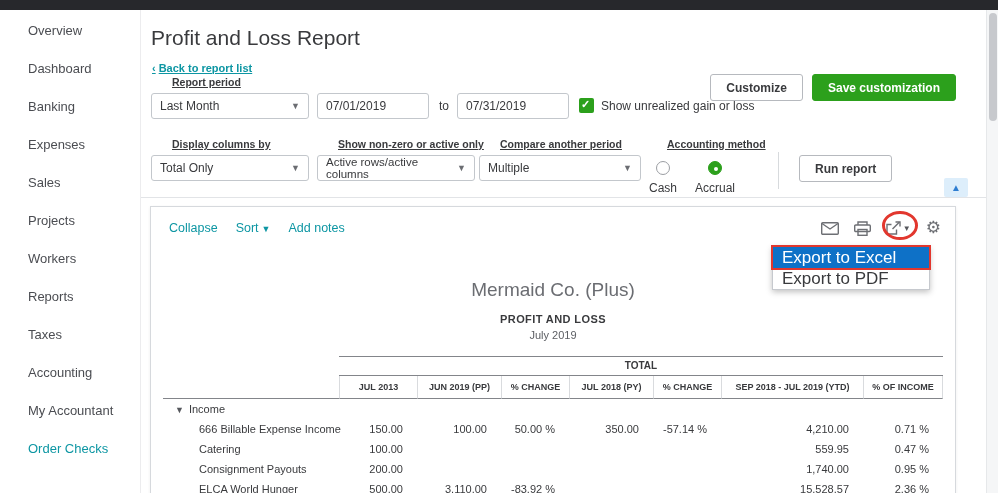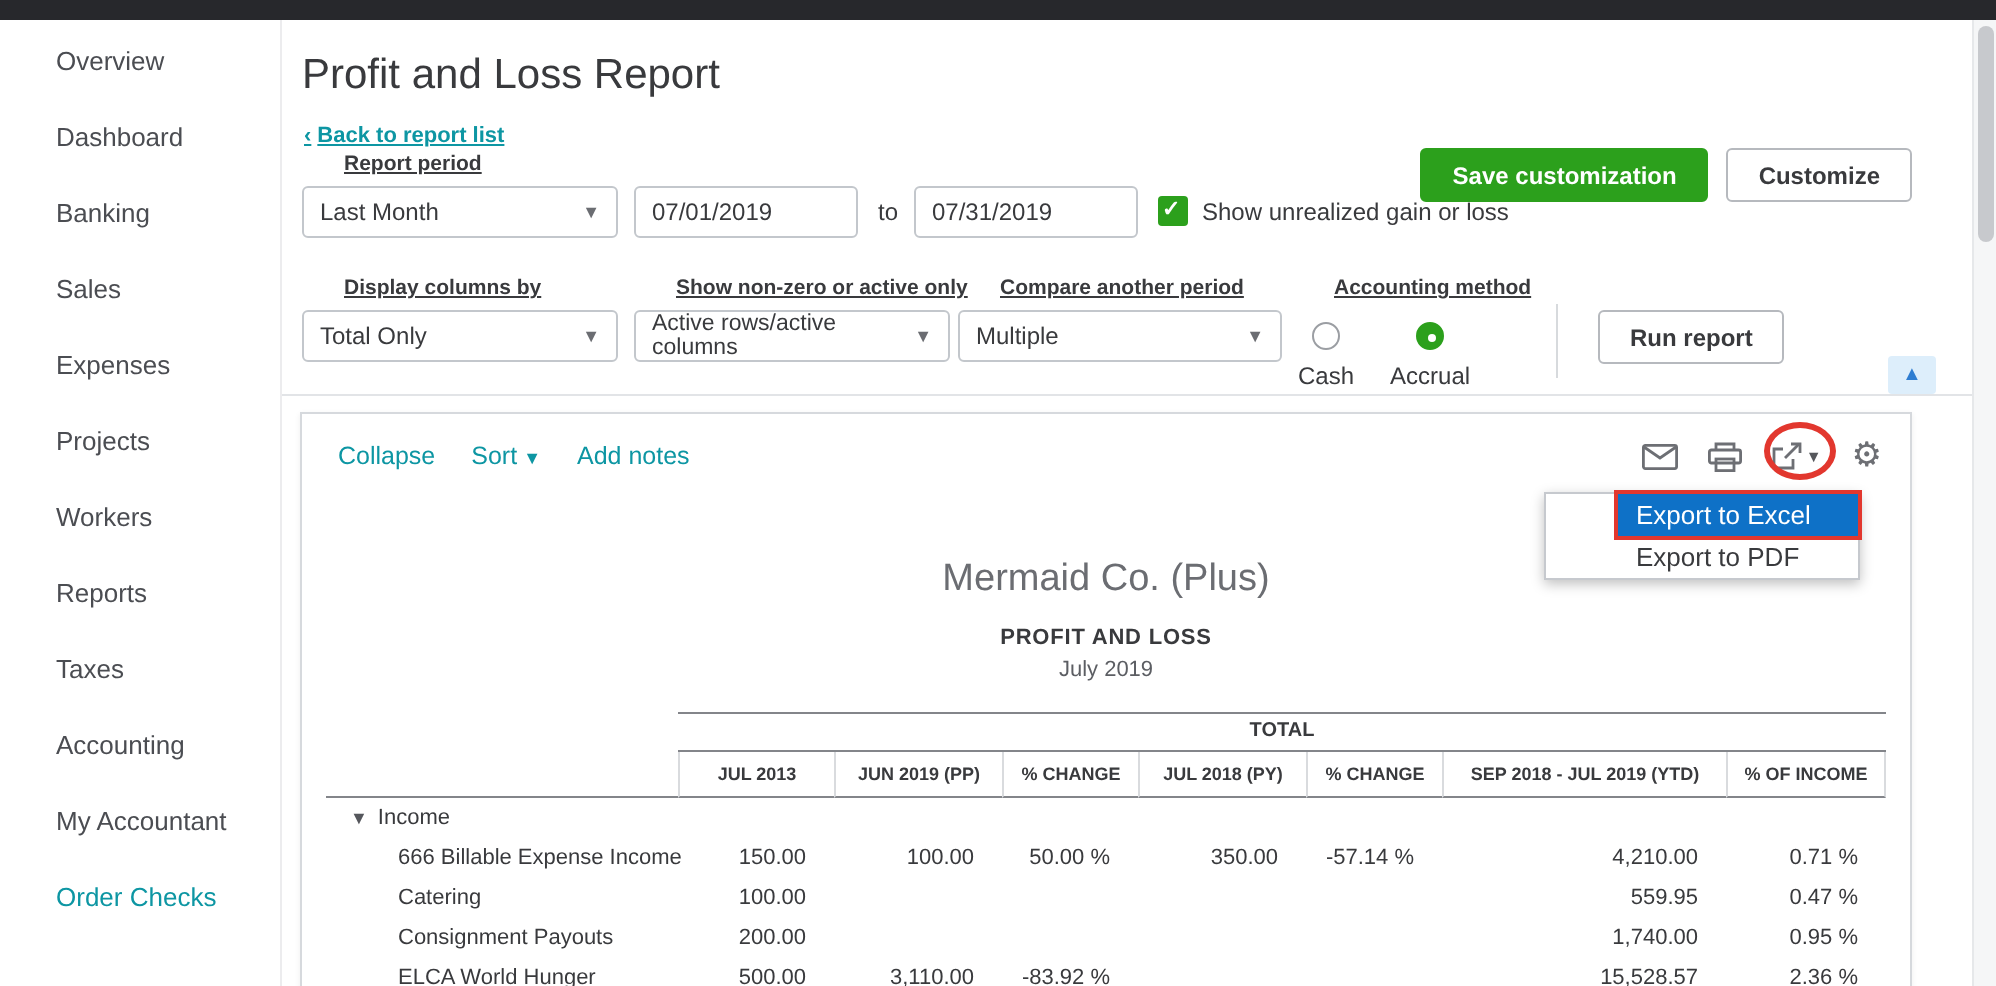--- a/index.html
+++ b/index.html
@@ -110,21 +110,21 @@
   .colhdr:last-child { border-right:1px solid #d9dbde; }
   .rowlabel { height:20px; line-height:20px; white-space:nowrap; }
   .rowlabel.section { padding-left:12px; }
   .rowlabel.account { padding-left:36px; }
   .tri { font-size:9px; color:#55575c; margin-right:5px; cursor:pointer; }
   .val { height:20px; line-height:20px; text-align:right; padding-right:14px; white-space:nowrap; }
 
   
   .menu { position:absolute; left:631px; top:236px; width:158px; background:#fff;
           border:1px solid #c6c9ce; box-shadow:0 2px 6px rgba(0,0,0,.25); z-index:40; }
-  .menu-item { height:21px; line-height:21px; font-size:13px; padding:0 9px; cursor:pointer; color:#393a3d;margin-left:36px; }
+  .menu-item { height:21px; line-height:21px; font-size:17px; padding:0 9px; cursor:pointer; color:#393a3d; }
   .menu-item.hl { background:var(--hl,#0e71c7); color:#fff; outline:2px solid var(--red,#e2372e); outline-offset:0; }
 
   
   .anno-circle { position:absolute; left:741px; top:201px; width:36px; height:29px;
                  border:3px solid var(--red,#e2372e); border-radius:50%; z-index:50; pointer-events:none; }
 
   
   .scrollbar { position:absolute; right:0; top:10px; bottom:0; width:12px; background:#f5f6f7;
                border-left:1px solid #e6e8ea; }
   .scrollbar .thumb { position:absolute; left:2px; top:3px; width:8px; height:108px;
@@ -133,22 +133,22 @@
 </head>
 <body>
 
 <div class="screen">
   <div class="topbar"></div>
 
   <aside class="sidebar">
       <div class="item">Overview</div>
       <div class="item">Dashboard</div>
       <div class="item">Banking</div>
+      <div class="item">Expenses</div>
       <div class="item">Sales</div>
-      <div class="item">Expenses</div>
       <div class="item">Projects</div>
       <div class="item">Workers</div>
       <div class="item">Reports</div>
       <div class="item">Taxes</div>
       <div class="item">Accounting</div>
       <div class="item">My Accountant</div>
       <div class="item accent">Order Checks</div>
     </aside>
 
   <div class="main">
@@ -167,22 +167,22 @@
       <input value="07/01/2019" style="">
     </div>
     <span class="to-lbl">to</span>
     <div class="datein date-to">
       <input value="07/31/2019" style="">
     </div>
     <div class="checkbox"></div>
     <span class="unrealized-lbl">Show unrealized gain or loss</span>
 
     <div class="top-btns">
+      <div class="btn ghost">Customize</div>
       <div class="btn green">Save customization</div>
-      <div class="btn ghost">Customize</div>
     </div>
 
     <div class="lbl lbl-cols">Display columns by</div>
     <div class="lbl lbl-nonzero">Show non-zero or active only</div>
     <div class="lbl lbl-compare">Compare another period</div>
     <div class="lbl lbl-method">Accounting method</div>
 
     <div class="select sel-cols">
       <span>Total Only</span>
         <span class="caret"></span>

